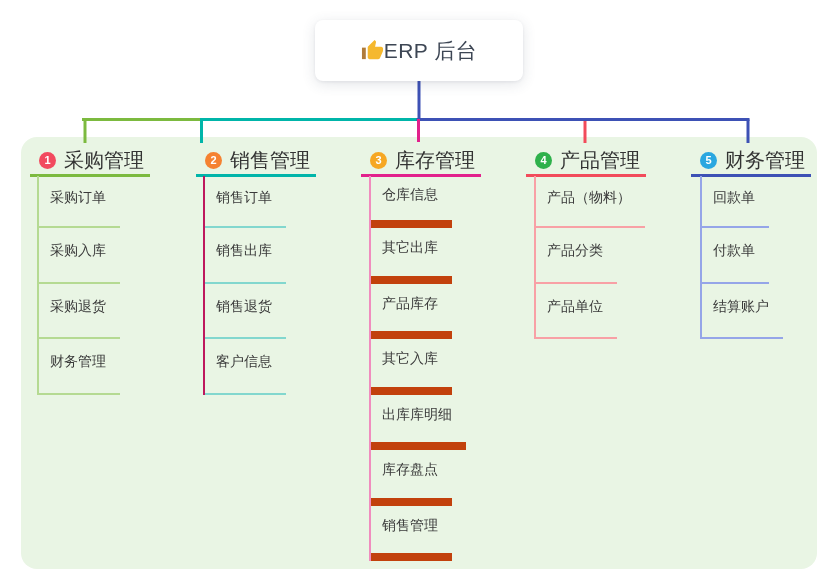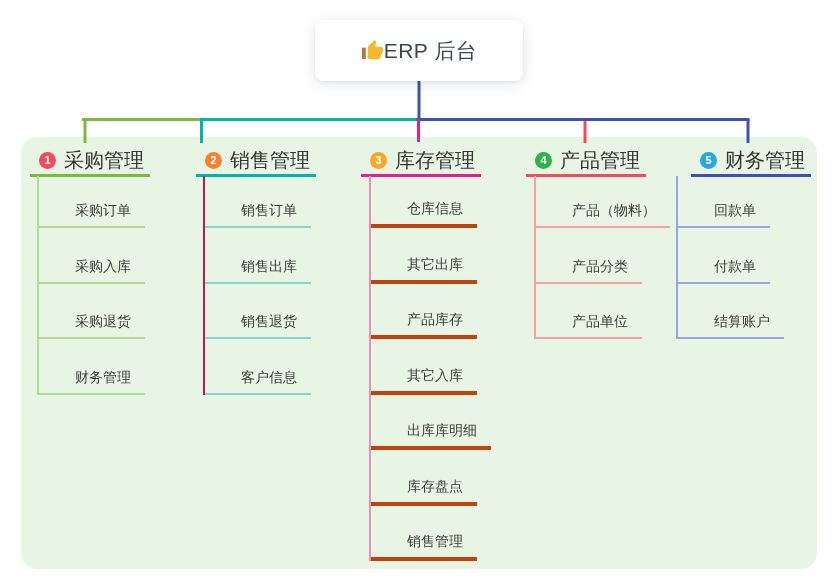--- a/index.html
+++ b/index.html
@@ -24,35 +24,35 @@
   
   .branch-header{position:absolute;top:146px;width:120px;height:31px;box-sizing:border-box;
                  display:flex;align-items:center;gap:8px;padding-left:9px;cursor:pointer;}
   .branch-label{font-size:20px;font-weight:500;color:#333333;white-space:nowrap;}
   .badge{width:17px;height:17px;border-radius:50%;flex:0 0 17px;
          display:flex;align-items:center;justify-content:center;
          color:#ffffff;font-size:11px;font-weight:700;line-height:1;}
 
   
   .column{position:absolute;top:176px;display:flex;flex-direction:column;align-items:flex-start;}
-  .child-row{box-sizing:border-box;height:55.5px;display:flex;align-items:flex-end;
-             padding:0 14px 9px 36px;white-space:nowrap;cursor:pointer;}
+  .child-row{box-sizing:border-box;height:55.5px;display:flex;align-items:center;
+             padding:0 14px 9px 11px;white-space:nowrap;cursor:pointer;}
   .child-row:first-child{height:52px;}
   .child-label{font-size:14px;color:#3A3A3A;line-height:1;}
 
   
   .hb0{border-bottom:3px solid #7CBA3F;} .bg0{background:#F24A5F;}
   .hb1{border-bottom:3px solid #00B5A9;} .bg1{background:#F58231;}
   .hb2{border-bottom:3px solid #E2218C;} .bg2{background:#F6A723;}
   .hb3{border-bottom:3px solid #F24B5B;} .bg3{background:#2EB14B;}
   .hb4{border-bottom:3px solid #3D51B5;} .bg4{background:#2AA7E0;}
 
   .col0{border-left:2px solid #B5DA92;} .col0 .child-row{border-bottom:2px solid #B5DA92;}
   .col1{border-left:2px solid #be185d;} .col1 .child-row{border-bottom:2px solid #82D7CE;}
-  .col2{border-left:2px solid #F08CBE;} .col2 .child-row{border-bottom:4px solid #c2410c;}
+  .col2{border-left:2px solid #F08CBE;} .col2 .child-row{border-bottom:8px solid #c2410c;}
   .col3{border-left:2px solid #F8A0A5;} .col3 .child-row{border-bottom:2px solid #F8A0A5;}
   .col4{border-left:2px solid #95A5E8;} .col4 .child-row{border-bottom:2px solid #95A5E8;}
 </style>
 </head>
 <body>
 
 <div class="stage">
 
   <div class="panel"></div>
 
@@ -158,21 +158,21 @@
       </div>
     <div class="child-row">
         <span class="child-label">产品单位</span>
       </div>
   </div>
 
   <div class="branch-header hb4" style="left:691px">
     <span class="badge bg4">5</span>
     <span class="branch-label">财务管理</span>
   </div>
-  <div class="column col4" style="left:676px">
+  <div class="column col4" style="left:700px">
     <div class="child-row">
         <span class="child-label">回款单</span>
       </div>
     <div class="child-row">
         <span class="child-label">付款单</span>
       </div>
     <div class="child-row">
         <span class="child-label">结算账户</span>
       </div>
   </div>

